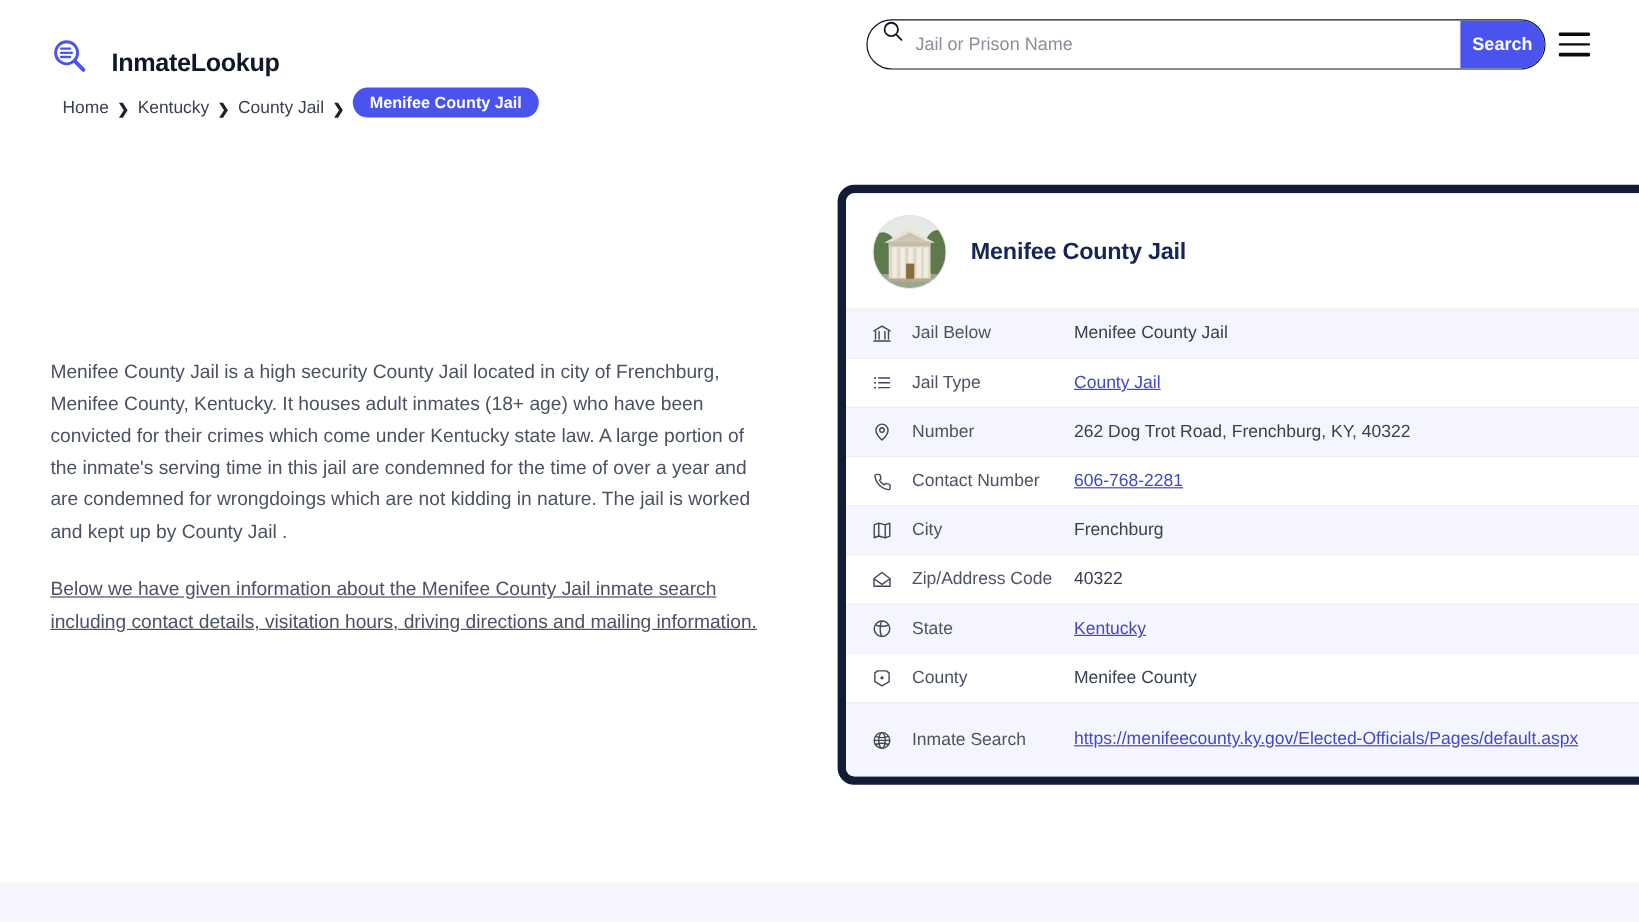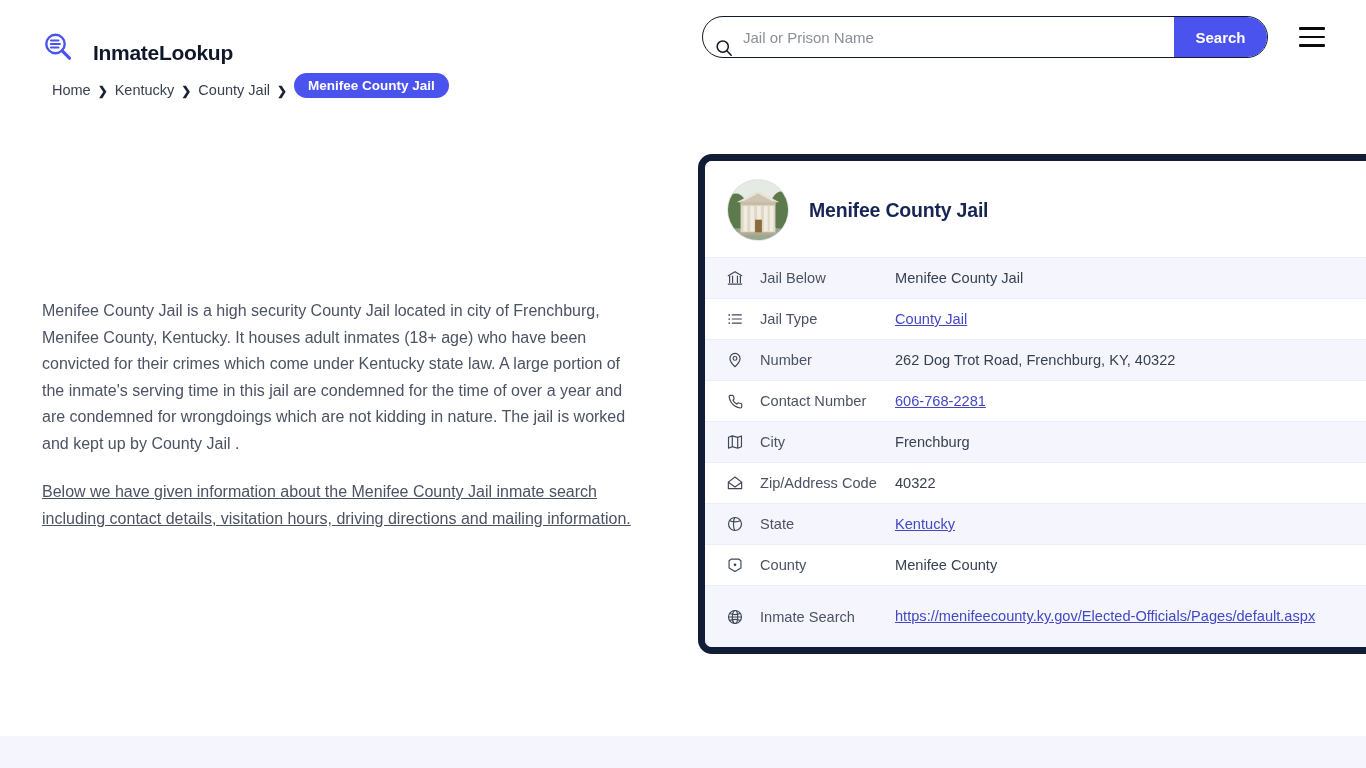--- a/index.html
+++ b/index.html
@@ -22,37 +22,37 @@
     position: absolute; left: 42px; top: 31px;
     display: flex; align-items: flex-end; gap: 19px; cursor: pointer;
   }
   .logo-icon { width: 32px; height: 32px; display: block; }
   .logo-text {
     font-size: 21px; font-weight: 700; color: #0f1729;
     letter-spacing: -0.3px; line-height: 1;
   }
 
   .search-wrap {
-    position: absolute; left: 702px; top: 16px;
+    position: absolute; left: 722px; top: 16px;
     width: 566px; height: 42px;
     border: 1.5px solid #111827;
     border-radius: 21px;
     background: #ffffff;
-    display: flex; align-items: flex-end;
+    display: flex; align-items: flex-start;
     overflow: hidden;
   }
   .search-icon { width: 18px; height: 18px; margin-left: 12px; flex: 0 0 auto; }
   .search-input {
     flex: 1 1 auto; height: 100%; border: none; outline: none;
     font-family: "Liberation Sans", sans-serif;
     font-size: 15px; color: #111827; padding: 0 10px; background: transparent;
   }
   .search-input::placeholder { color: #8b8f99; }
   .search-btn {
-    flex: 0 0 auto; height: 100%; width: 93px;
+    flex: 0 0 auto; height: 100%; width: 70px;
     background: #4a53ee; color: #ffffff;
     border: none; cursor: pointer;
     font-family: "Liberation Sans", sans-serif;
     font-size: 15px; font-weight: 700;
     display: flex; align-items: center; justify-content: center;
     border-top-left-radius: 0; border-bottom-left-radius: 0;
   }
 
   .hamburger {
     position: absolute; left: 1299px; top: 27px;

